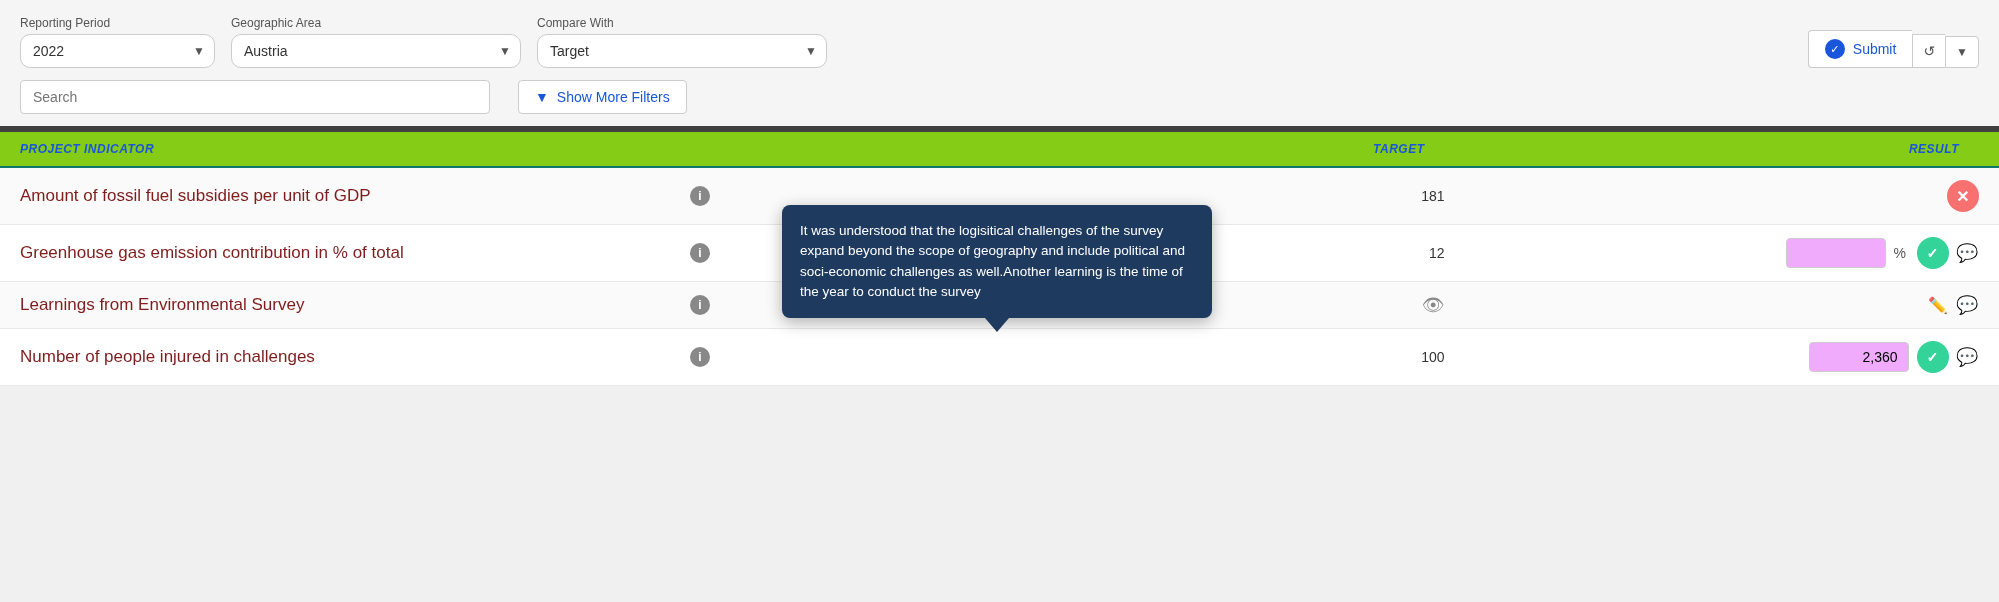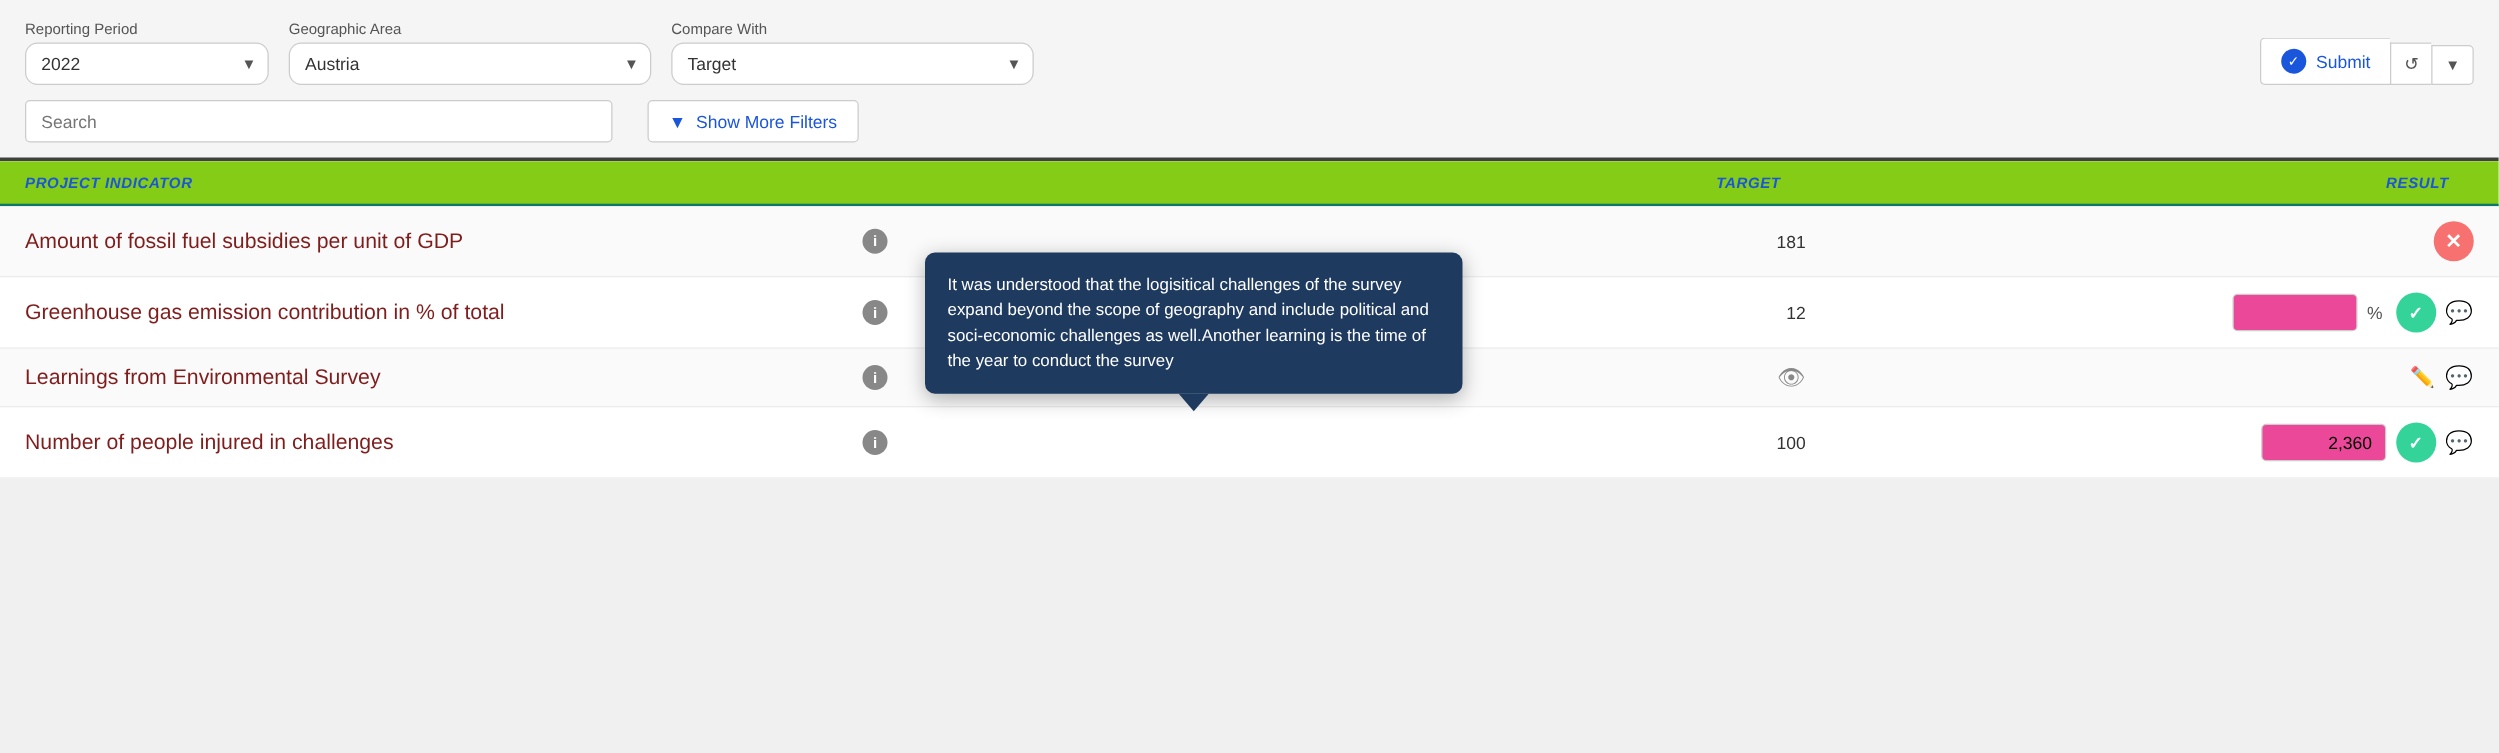--- a/index.html
+++ b/index.html
@@ -6,21 +6,21 @@
     body {
       font-family: -apple-system, BlinkMacSystemFont, 'Segoe UI', Arial, sans-serif;
       background: #f0f0f0;
       font-size: 14px;
       color: #333;
     }
 
     .top-bar {
       background: #f5f5f5;
       padding: 16px 20px 12px 20px;
-      border-bottom: 3px solid #404040;
+      border-bottom: 6px solid #404040;
     }
 
     .filter-row {
       display: flex;
       align-items: flex-end;
       gap: 16px;
       margin-bottom: 12px;
     }
 
     .filter-group {
@@ -233,21 +233,21 @@
       gap: 8px;
     }
 
     .result-input {
       border: 1px solid #ccc;
       border-radius: 4px;
       padding: 6px 10px;
       font-size: 14px;
       width: 100px;
       text-align: right;
-      background: #ec4899;
+      background: #f0abfc;
     }
 
     .result-unit {
       font-size: 14px;
       color: #555;
       min-width: 15px;
     }
 
     .status-btn-red {
       width: 32px;
@@ -293,21 +293,21 @@
 
     .pencil-icon {
       color: #1a56db;
       font-size: 16px;
       cursor: pointer;
     }
 
     
     .tooltip-popup {
       position: absolute;
-      left: 740px;
+      left: 782px;
       top: -20px;
       width: 430px;
       background: #1e3a5f;
       color: #fff;
       border-radius: 8px;
       padding: 16px 18px;
       font-size: 13.5px;
       line-height: 1.5;
       z-index: 100;
       box-shadow: 0 4px 16px rgba(0,0,0,0.3);

